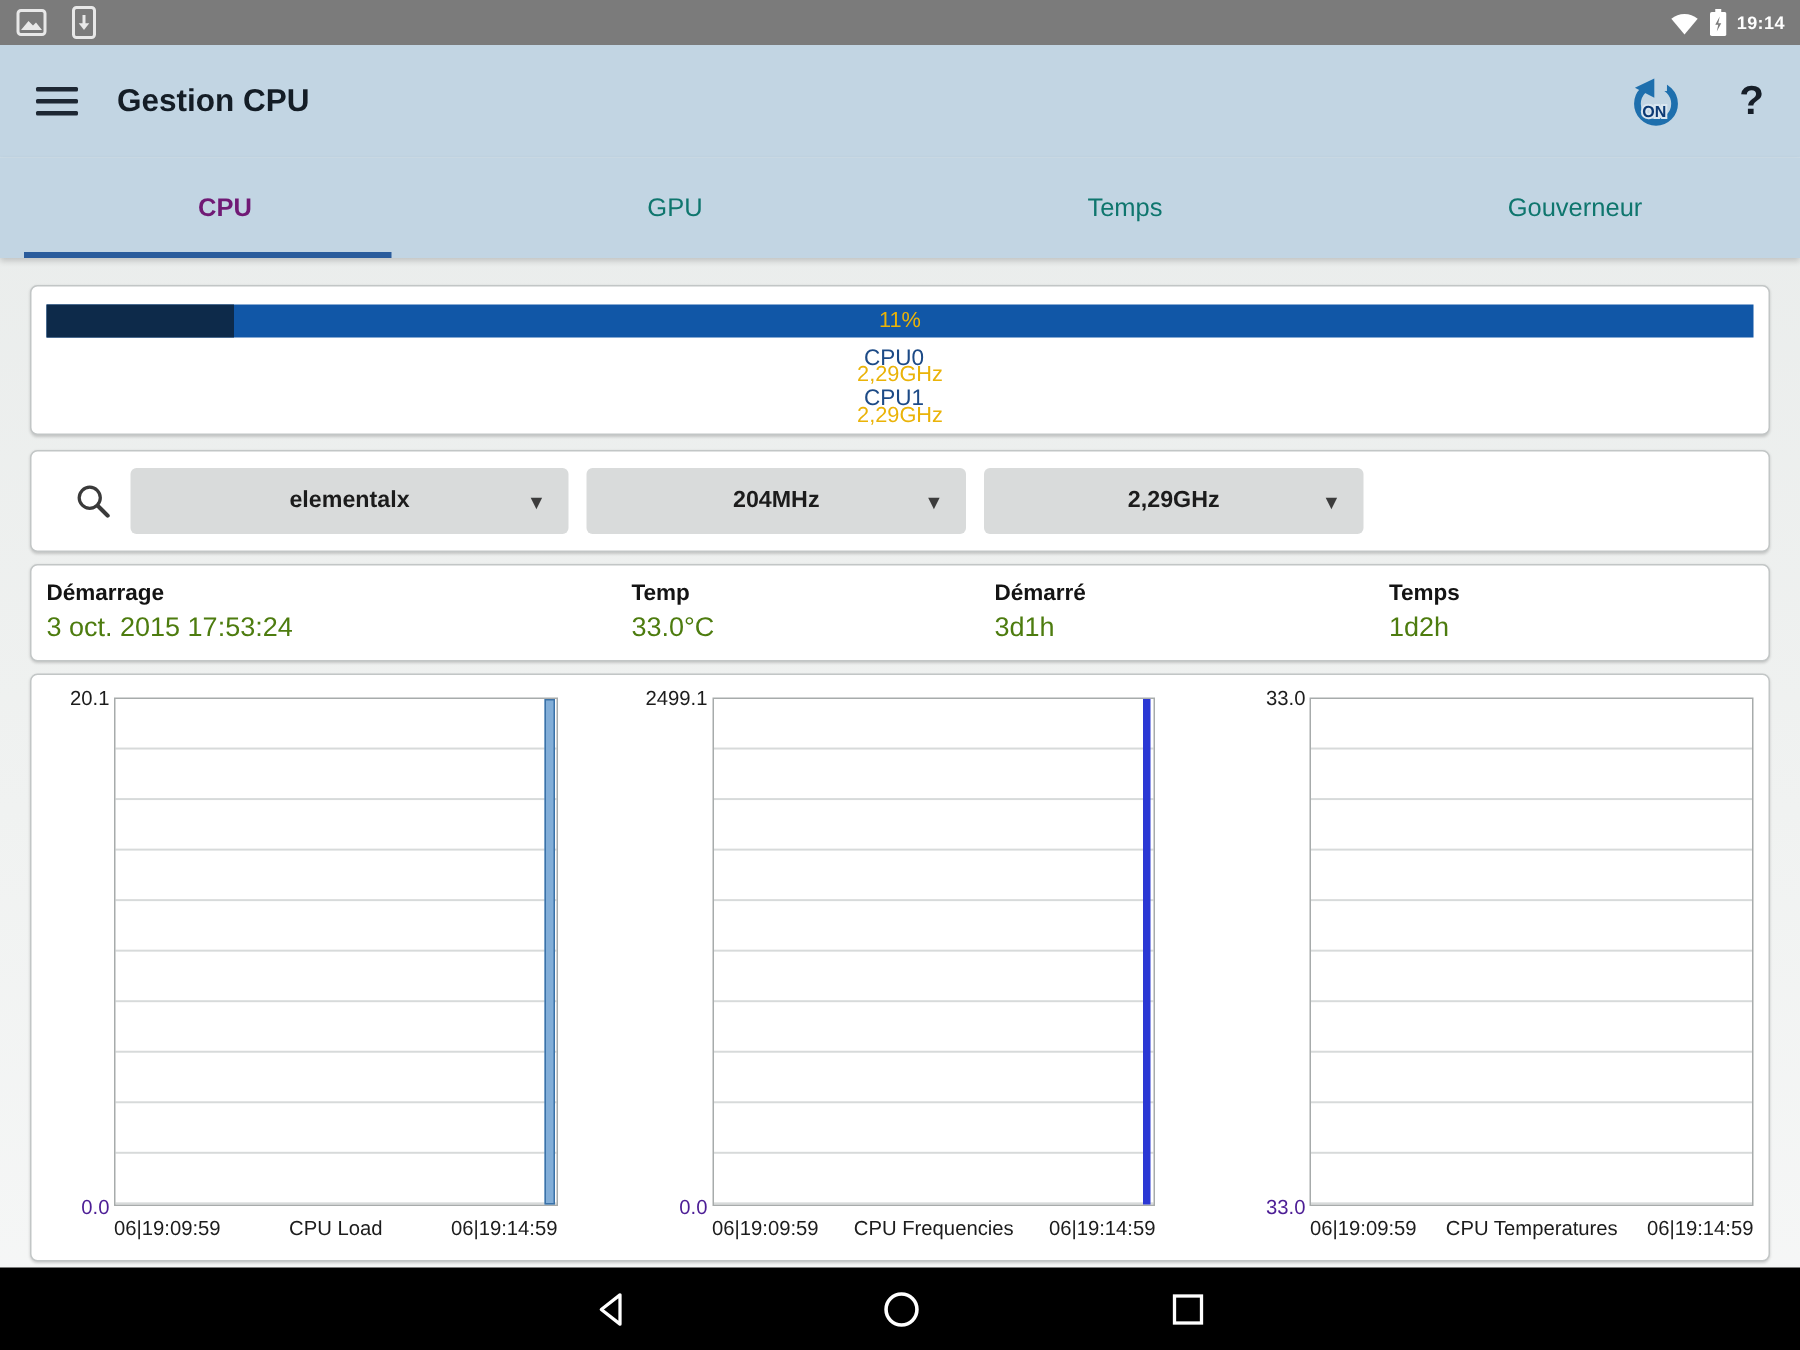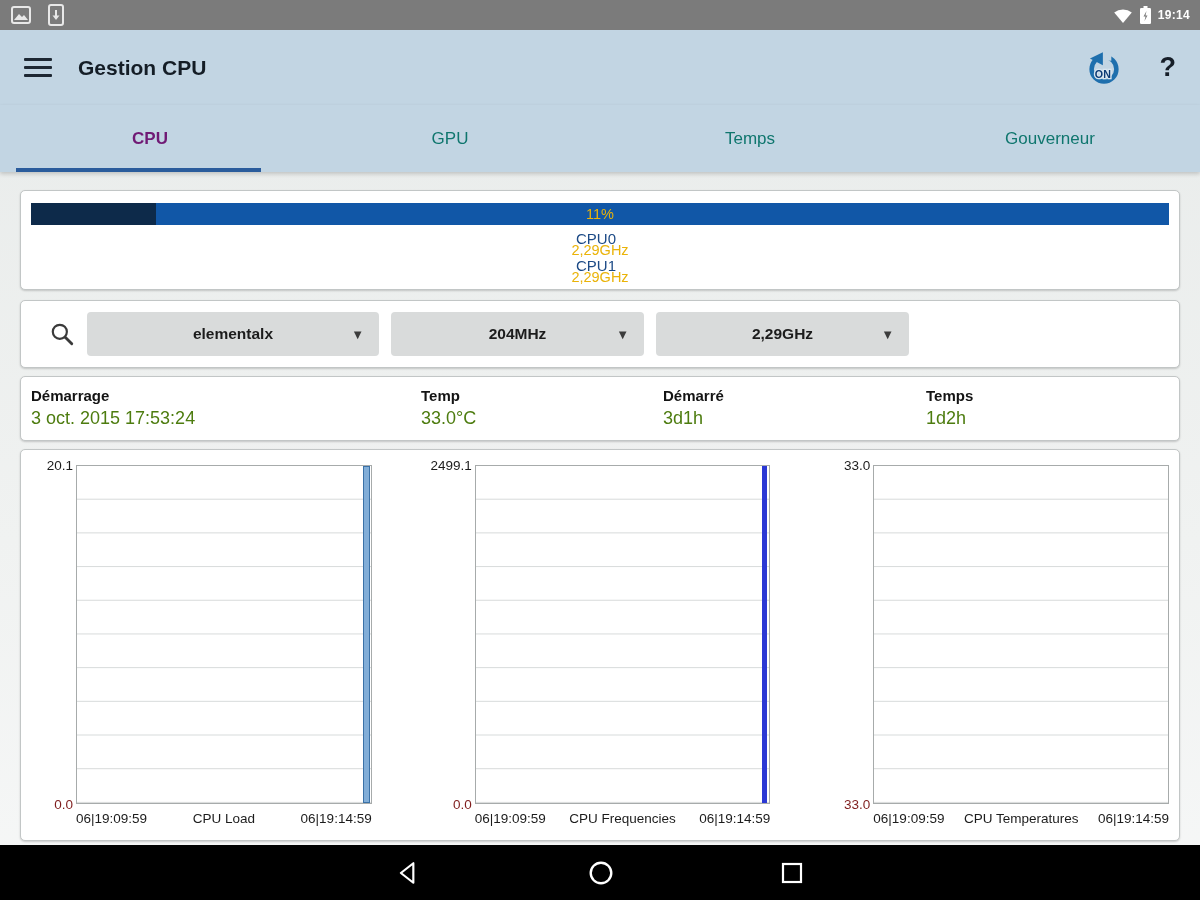--- a/index.html
+++ b/index.html
@@ -52,21 +52,21 @@
   .info-card { margin-top:8px; padding:10px 10px 11px; display:grid; grid-template-columns:390px 242px 263px 1fr; }
   .info-label { font-size:15px; font-weight:bold; color:#141414; margin-bottom:4px; }
   .info-value { font-size:18px; color:#4d7c0f; }
 
   
   .charts-card { margin-top:8px; height:392px; padding:15px 10px 8px 0; display:flex;gap:48px; }
   .chart { flex:1; display:flex; flex-direction:column; min-width:0; }
   .chart-body { flex:1; display:flex; }
   .ylab-col { width:55px; flex:none; position:relative; }
   .ylab-top { position:absolute; top:-7px; right:3px; font-size:13.5px; color:#1c1c1c; }
-  .ylab-bottom { position:absolute; bottom:-8px; right:3px; font-size:13.5px; color:#7f1d1d; }
+  .ylab-bottom { position:absolute; bottom:-8px; right:3px; font-size:13.5px; color:#4c1d95; }
   .plot { flex:1; border:1px solid #a7abab; position:relative;
           background-image:linear-gradient(to bottom, transparent calc(100% - 1px), #d7dada calc(100% - 1px));
           background-size:100% 10%; }
   .spike-load { position:absolute; right:1px; top:0; bottom:0; width:7px; background:#82aed8; border:1px solid #3b72a8; }
   .line-freq { position:absolute; right:2px; top:0; bottom:0; width:5px; background:#2b38d4; }
   .xlabels { height:28px; margin-left:55px; display:flex; justify-content:space-between; align-items:center; font-size:13.5px; color:#1c1c1c; }
 
   
   .nav-bar { height:55px; background:#000; flex:none; display:flex; align-items:center; justify-content:center; gap:166px; }
   .nav-btn { display:flex; align-items:center; justify-content:center; cursor:pointer; }

